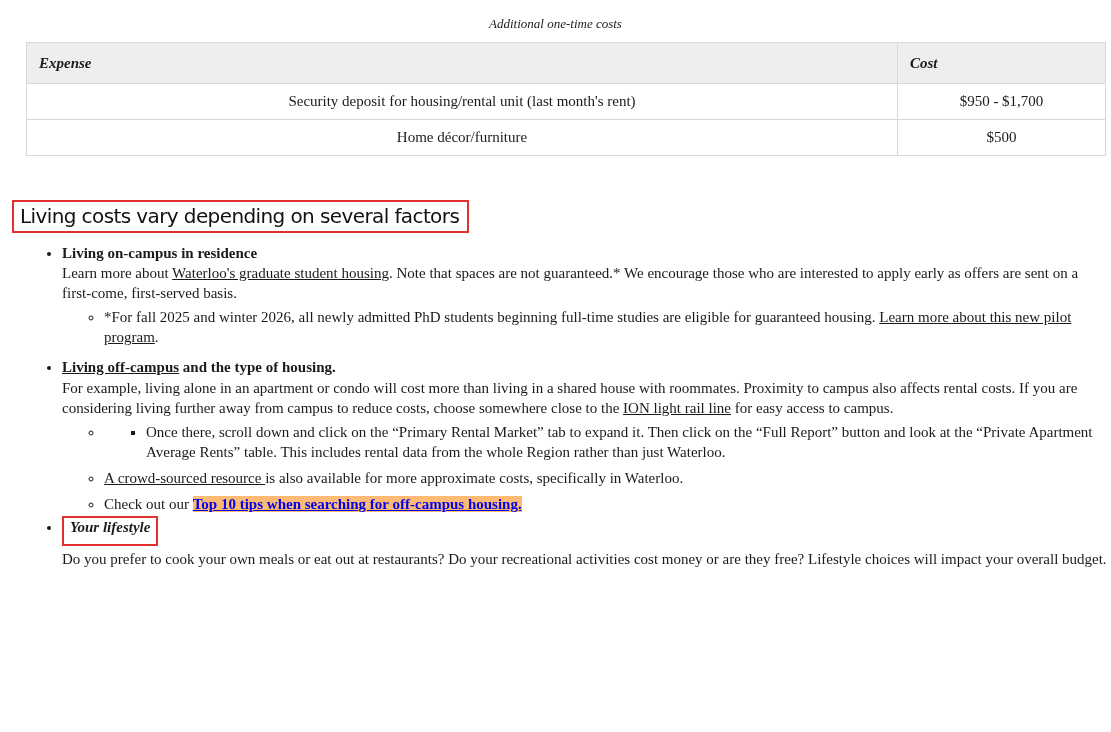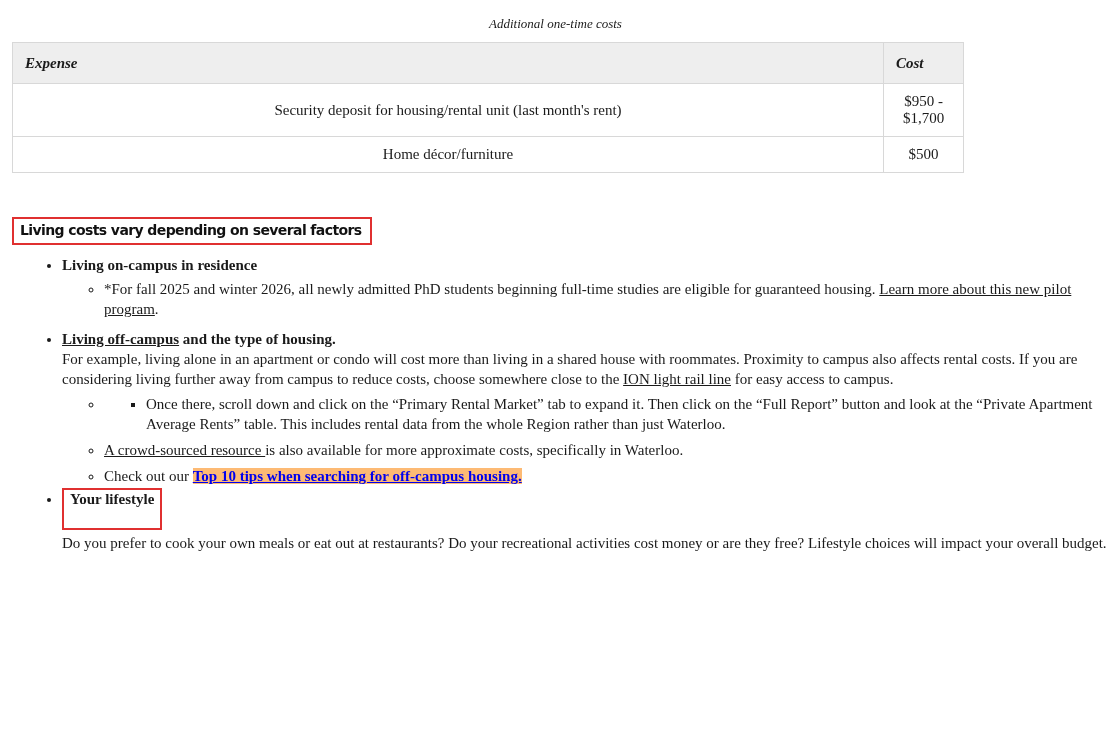--- a/index.html
+++ b/index.html
@@ -24,22 +24,22 @@
   
   .table-caption {
     text-align: center;
     font-style: italic;
     font-size: 13px;
     padding: 16px 0 10px 0;
     color: #1a1a1a;
   }
   table.costs {
     border-collapse: collapse;
-    width: 952px;
-    margin: 0 12px;
+    width: 1080px;
+    margin: 0 26px;
     table-layout: fixed;
   }
   table.costs th, table.costs td {
     border: 1px solid #d8d8d8;
     padding: 9px 12px;
     font-size: 15px;
   }
   table.costs thead th {
     background: #eeeeee;
     font-style: italic;
@@ -58,22 +58,22 @@
     margin-top: 44px;
     padding-left: 12px;
   }
   .red-box {
     display: inline-block;
     border: 2px solid #e03030;
     padding: 3px 8px 4px 6px;
   }
   .section-title {
     font-family: "DejaVu Sans", sans-serif;
-    font-weight: bold;
-    font-size: 14px;
+    font-weight: normal;
+    font-size: 20px;
     letter-spacing: -0.6px;
     color: #111;
     line-height: 1.1;
   }
 
   
   ul.level1 {
     list-style-type: disc;
     margin: 10px 0 0 0;
     padding-left: 50px;
@@ -105,22 +105,23 @@
     text-decoration: underline;
     font-weight: bold;
   }
   .bullet-text { font-size: 15px; }
   .lifestyle-row {
     margin-top: 22px;
   }
   .lifestyle-box {
     display: inline-block;
     border: 2px solid #e03030;
-    padding: 1px 6px 20px 6px;
+    padding: 1px 6px 8px 6px;
     font-weight: bold;
+    font-style: italic;
   }
   ul.lifestyle {
     list-style-type: disc;
     margin: 0;
     padding-left: 50px;
   }
   .lifestyle-body { margin-top: 3px; }
 </style>
 </head>
 <body>
@@ -150,20 +151,21 @@
 
   <div class="section-wrap">
     <span class="red-box">
       <span class="section-title">Living costs vary depending on several factors</span>
     </span>
 
     <ul class="level1">
 
       <li>
         <p style="font-weight:bold;">Living on-campus in residence</p>
+        <p class="bullet-text"><span>Learn more about </span><a class="link" href="#">Waterloo's graduate student housing</a><span>. Note that spaces are not guaranteed.* We encourage those who are interested to apply early as offers are sent on a first-come, first-served basis.</span></p>
         <ul class="level2">
           <li>
             <p class="bullet-text"><span>*For fall 2025 and winter 2026, all newly admitted PhD students beginning full-time studies are eligible for guaranteed housing. </span><a class="link" href="#">Learn more about this new pilot program</a><span>.</span></p>
           </li>
         </ul>
       </li>
 
       <li style="margin-top:10px;">
         <p style="font-weight:bold;"><a class="link" href="#">Living off-campus</a><span> and the type of housing.</span></p>
         <p class="bullet-text"><span>For example, living alone in an apartment or condo will cost more than living in a shared house with roommates. Proximity to campus also affects rental costs. If you are considering living further away from campus to reduce costs, choose somewhere close to the </span><a class="link" href="#">ION light rail line</a><span> for easy access to campus.</span></p>

